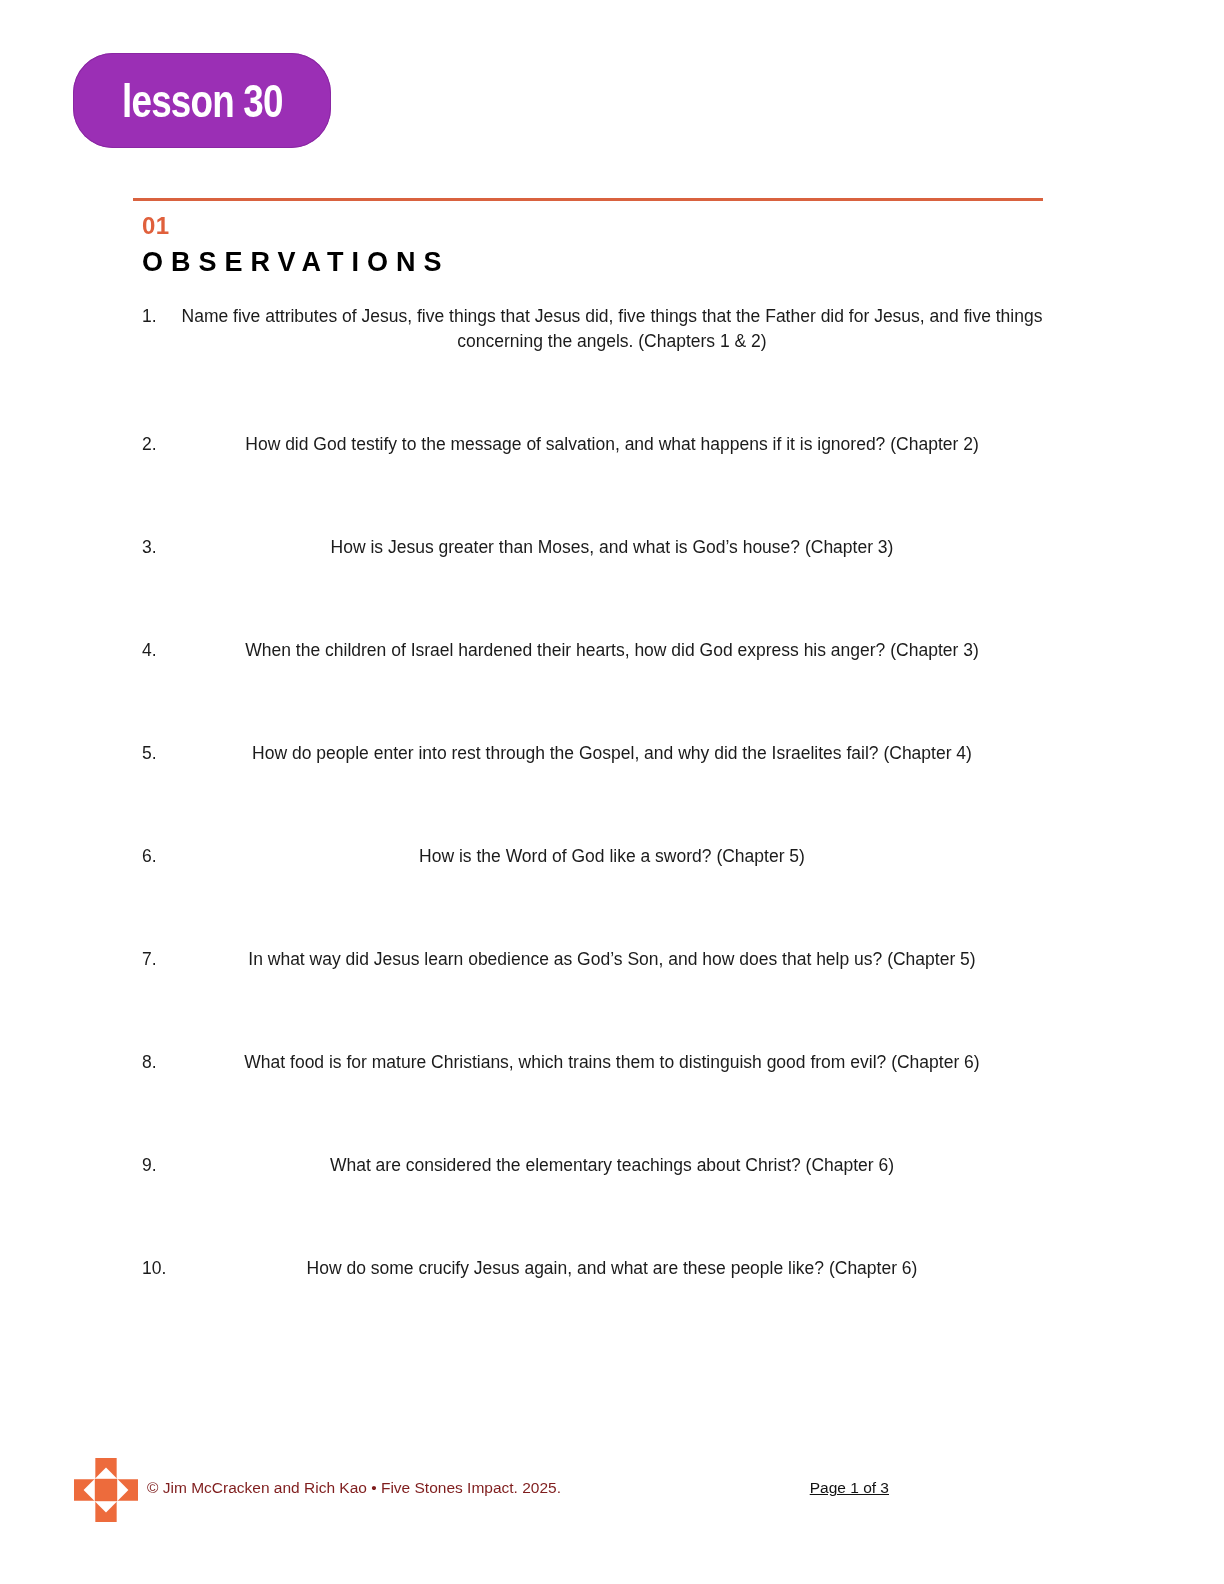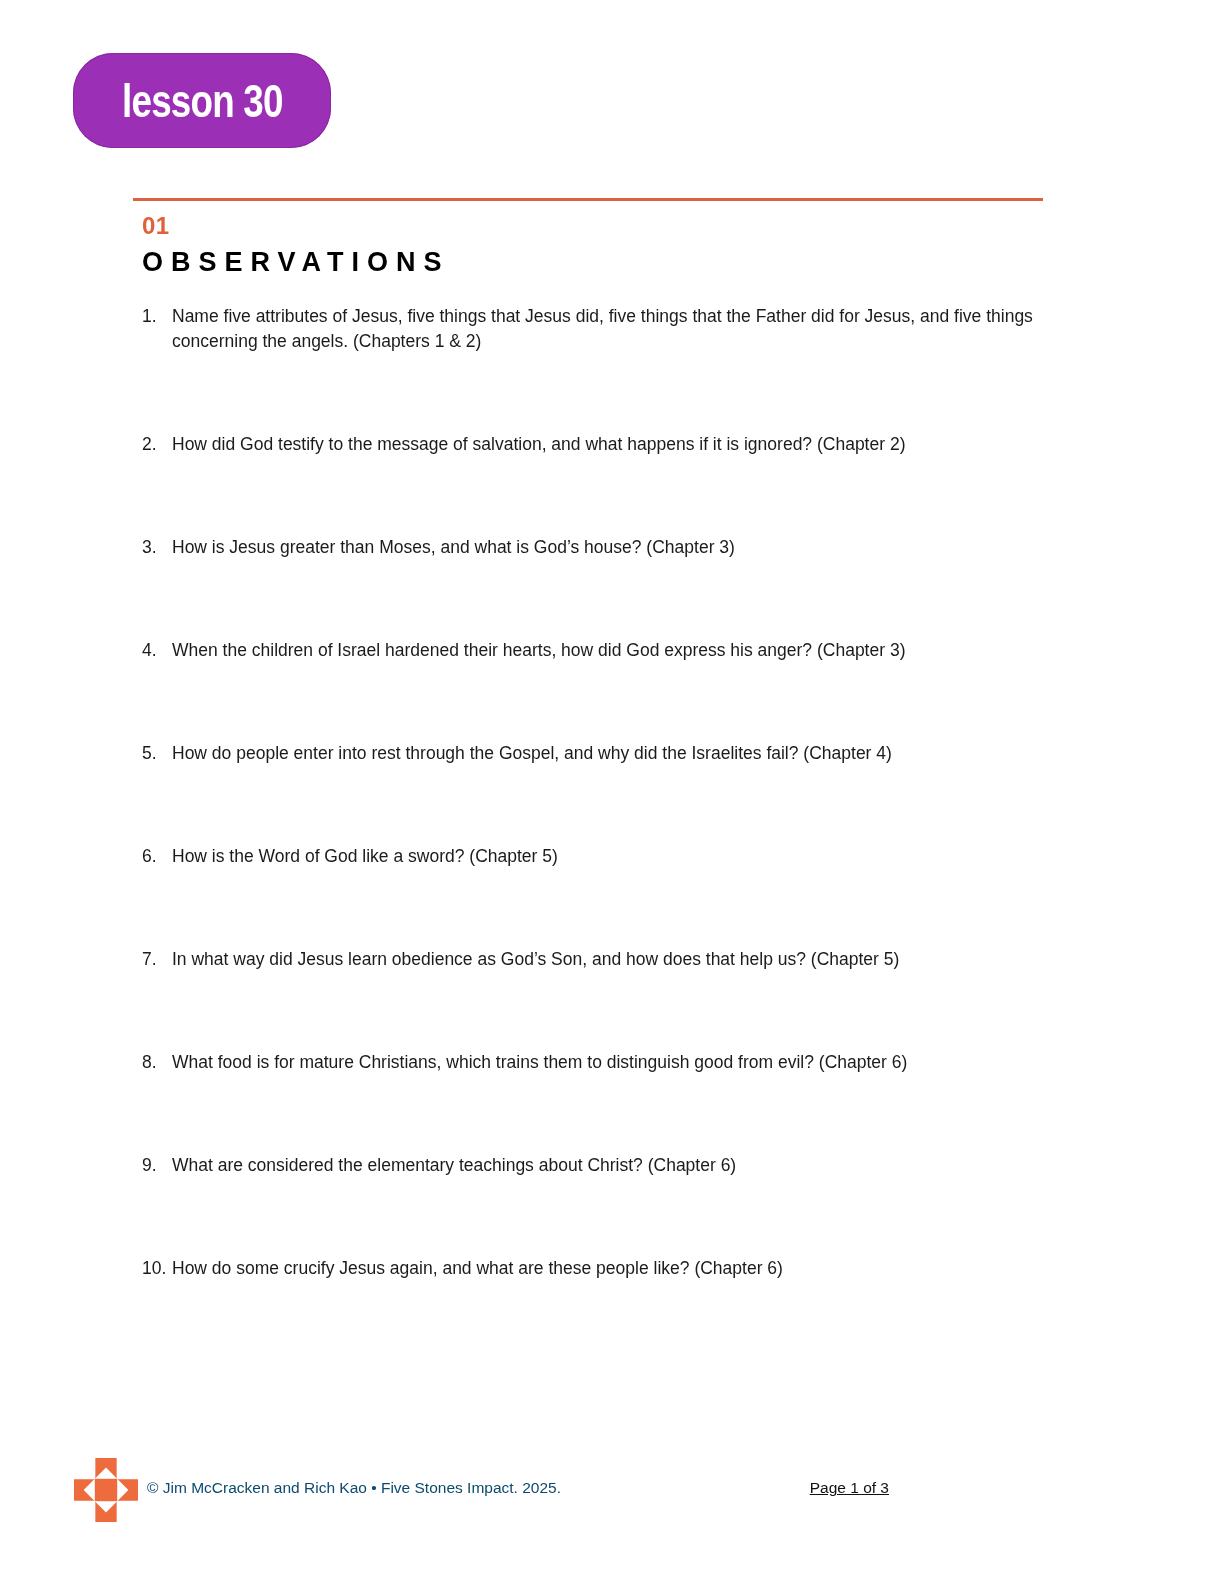--- a/index.html
+++ b/index.html
@@ -91,20 +91,21 @@
     line-height: 25px;
     color: #1b1b1b;
   }
   .q-num {
     flex: 0 0 30px;
     width: 30px;
   }
   .q-text {
     flex: 1 1 auto;
     max-width: 880px;
+    text-align: center;
   }
 
   
   .next-section {
     position: absolute;
     right: 157px; top: 1411px;
     font-size: 23px;
     font-weight: 600;
     letter-spacing: 5px;
     color: #e0603c;
@@ -120,21 +121,21 @@
   
   .footer-logo {
     position: absolute;
     left: 74px; top: 1457px;
     width: 64px; height: 66px;
   }
   .copyright {
     position: absolute;
     left: 147px; top: 1479px;
     font-size: 15.5px;
-    color: #0c4a6e;
+    color: #7f1d1d;
     white-space: nowrap;
   }
   .page-info {
     position: absolute;
     right: 154px; top: 1479px;
     font-size: 15.5px;
     color: #111111;
     white-space: nowrap;
     text-decoration: underline;
   }

